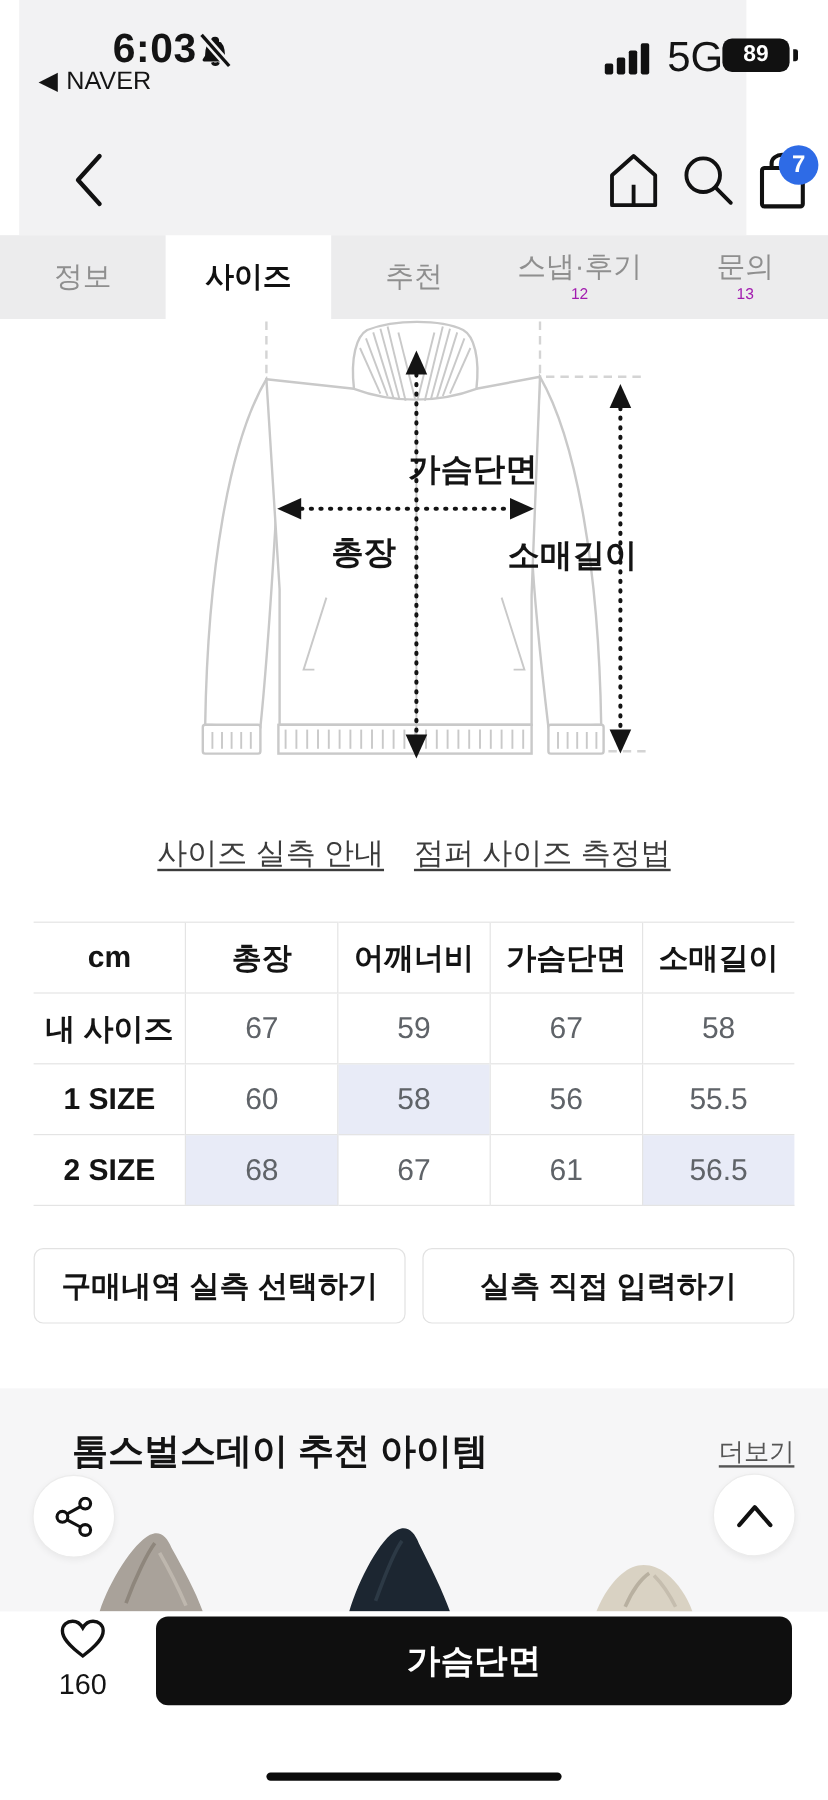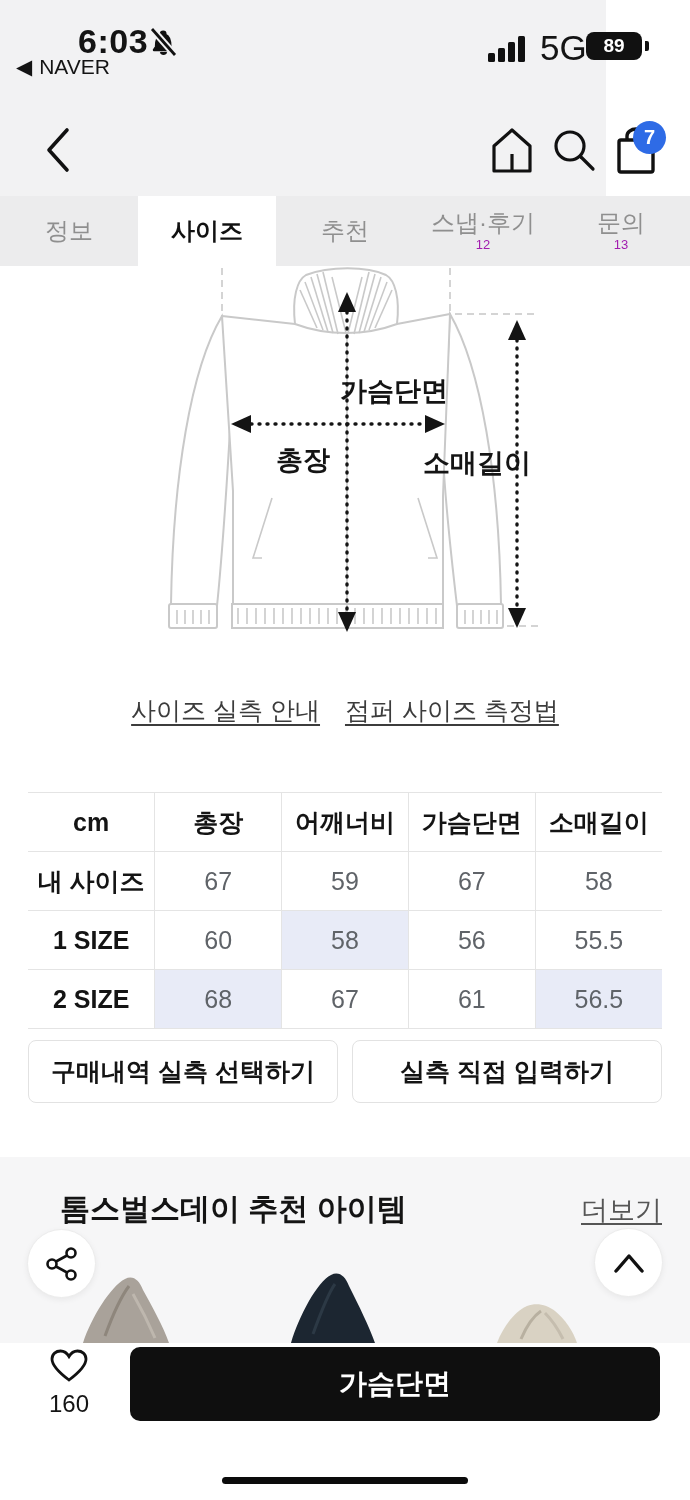--- a/index.html
+++ b/index.html
@@ -1,21 +1,21 @@
 <!DOCTYPE html>
 <html><head>
 <meta charset="utf-8">
 <style>
   * { margin:0; padding:0; box-sizing:border-box; }
   html,body { background:#fff; }
   body { font-family:"Liberation Sans", sans-serif; color:#141414; }
   #app { position:relative; width:690px; height:1500px; margin:0 auto; overflow:hidden; background:#fff; }
 
   
-  .chrome { position:absolute; left:0; top:0; width:606px; height:196px; background:#f2f2f3; }
+  .chrome { position:absolute; left:16px; top:0; width:606px; height:196px; background:#f2f2f3; }
   .time { position:absolute; left:78px; top:22px; font-size:34px; font-weight:700; letter-spacing:.5px; }
   .bell { position:absolute; left:147px; top:26px; }
   .backapp { position:absolute; left:16px; top:55px; font-size:21px; font-weight:500; display:flex; align-items:center; gap:7px; }
   .sig { position:absolute; left:488px; top:36px; display:flex; align-items:flex-end; gap:3px; height:26px; }
   .sig i { display:block; width:7px; background:#111; border-radius:1.5px; }
   .net5g { position:absolute; left:540px; top:28px; font-size:35px; font-weight:400; }
   .batt { position:absolute; left:586px; top:32px; width:56px; height:28px; background:#111; border-radius:8px; color:#fff; font-size:19px; font-weight:700; display:flex; align-items:center; justify-content:center; }
   .batt-tip { position:absolute; left:645px; top:41px; width:4px; height:10px; background:#111; border-radius:0 2px 2px 0; }
 
   .navbtn { position:absolute; top:118px; width:60px; height:64px; display:flex; align-items:center; justify-content:center; }
@@ -30,38 +30,38 @@
   
   .content { position:absolute; left:0; top:266px; width:690px; height:891px; background:#fff; }
   .diagram { position:absolute; left:125px; top:0px; }
   .dlabel { font-size:27px; font-weight:800; fill:#141414; }
 
   .links { position:absolute; left:0; top:428px; width:690px; text-align:center; font-size:25px; color:#3c3c3c; }
   .links a { color:#3c3c3c; text-decoration:underline; text-underline-offset:5px; }
   .links .gap { display:inline-block; width:18px; }
 
   
-  table.size { position:absolute; left:28px; top:502px; width:634px; border-collapse:collapse; table-layout:fixed;margin-top:24px; }
+  table.size { position:absolute; left:28px; top:502px; width:634px; border-collapse:collapse; table-layout:fixed; }
   table.size td, table.size th { height:59px; text-align:center; vertical-align:middle; font-size:25px; border-top:1px solid #e4e4e4; border-left:1px solid #e4e4e4; }
   table.size td:first-child, table.size th:first-child { border-left:none; }
   table.size tr:last-child td { border-bottom:1px solid #e4e4e4; }
   table.size th { font-weight:700; color:#141414; }
   table.size td.rowname { font-weight:600; color:#141414; }
   table.size td.val { color:#5f6368; }
   table.size td.hl { background:#e8ebf7; }
 
   
   .actions { position:absolute; left:28px; top:774px; width:634px; display:flex; gap:14px; }
   .act-btn { flex:1; height:63px; background:#fff; border:1px solid #e2e2e2; border-radius:8px; font-size:25px; font-weight:600; color:#141414; display:flex; align-items:center; justify-content:center; }
 
   
   .section { position:absolute; left:0; top:1157px; width:690px; height:186px; background:#f6f6f7; }
   .sec-head { position:absolute; left:28px; right:28px; top:32px; display:flex; align-items:center; justify-content:space-between; }
   .sec-title { font-size:30px; font-weight:700; color:#141414;margin-left:32px; }
-  .sec-more { font-size:27px; color:#555; text-decoration:underline; text-underline-offset:4px; }
+  .sec-more { font-size:21px; color:#555; text-decoration:underline; text-underline-offset:4px; }
   .hoodie { position:absolute; bottom:0; }
 
   .fab { position:absolute; width:69px; height:69px; border-radius:50%; background:#fff; border:1px solid #ececec; box-shadow:0 2px 6px rgba(0,0,0,.06); display:flex; align-items:center; justify-content:center; z-index:4; }
 
   
   .bottom { position:absolute; left:0; top:1343px; width:558px; height:157px; background:#fff; z-index:5; }
   .like { position:absolute; left:44px; top:6px; width:50px; text-align:center; }
   .like .n { font-size:24px; font-weight:500; margin-top:3px; }
   .buy { position:absolute; left:130px; top:4px; width:530px; height:74px; background:#0f0f0f; border-radius:10px; color:#fff; font-size:28px; font-weight:600; display:flex; align-items:center; justify-content:center; }
   .home-ind { position:absolute; left:222px; top:134px; width:246px; height:7px; border-radius:4px; background:#0b0b0b; }

